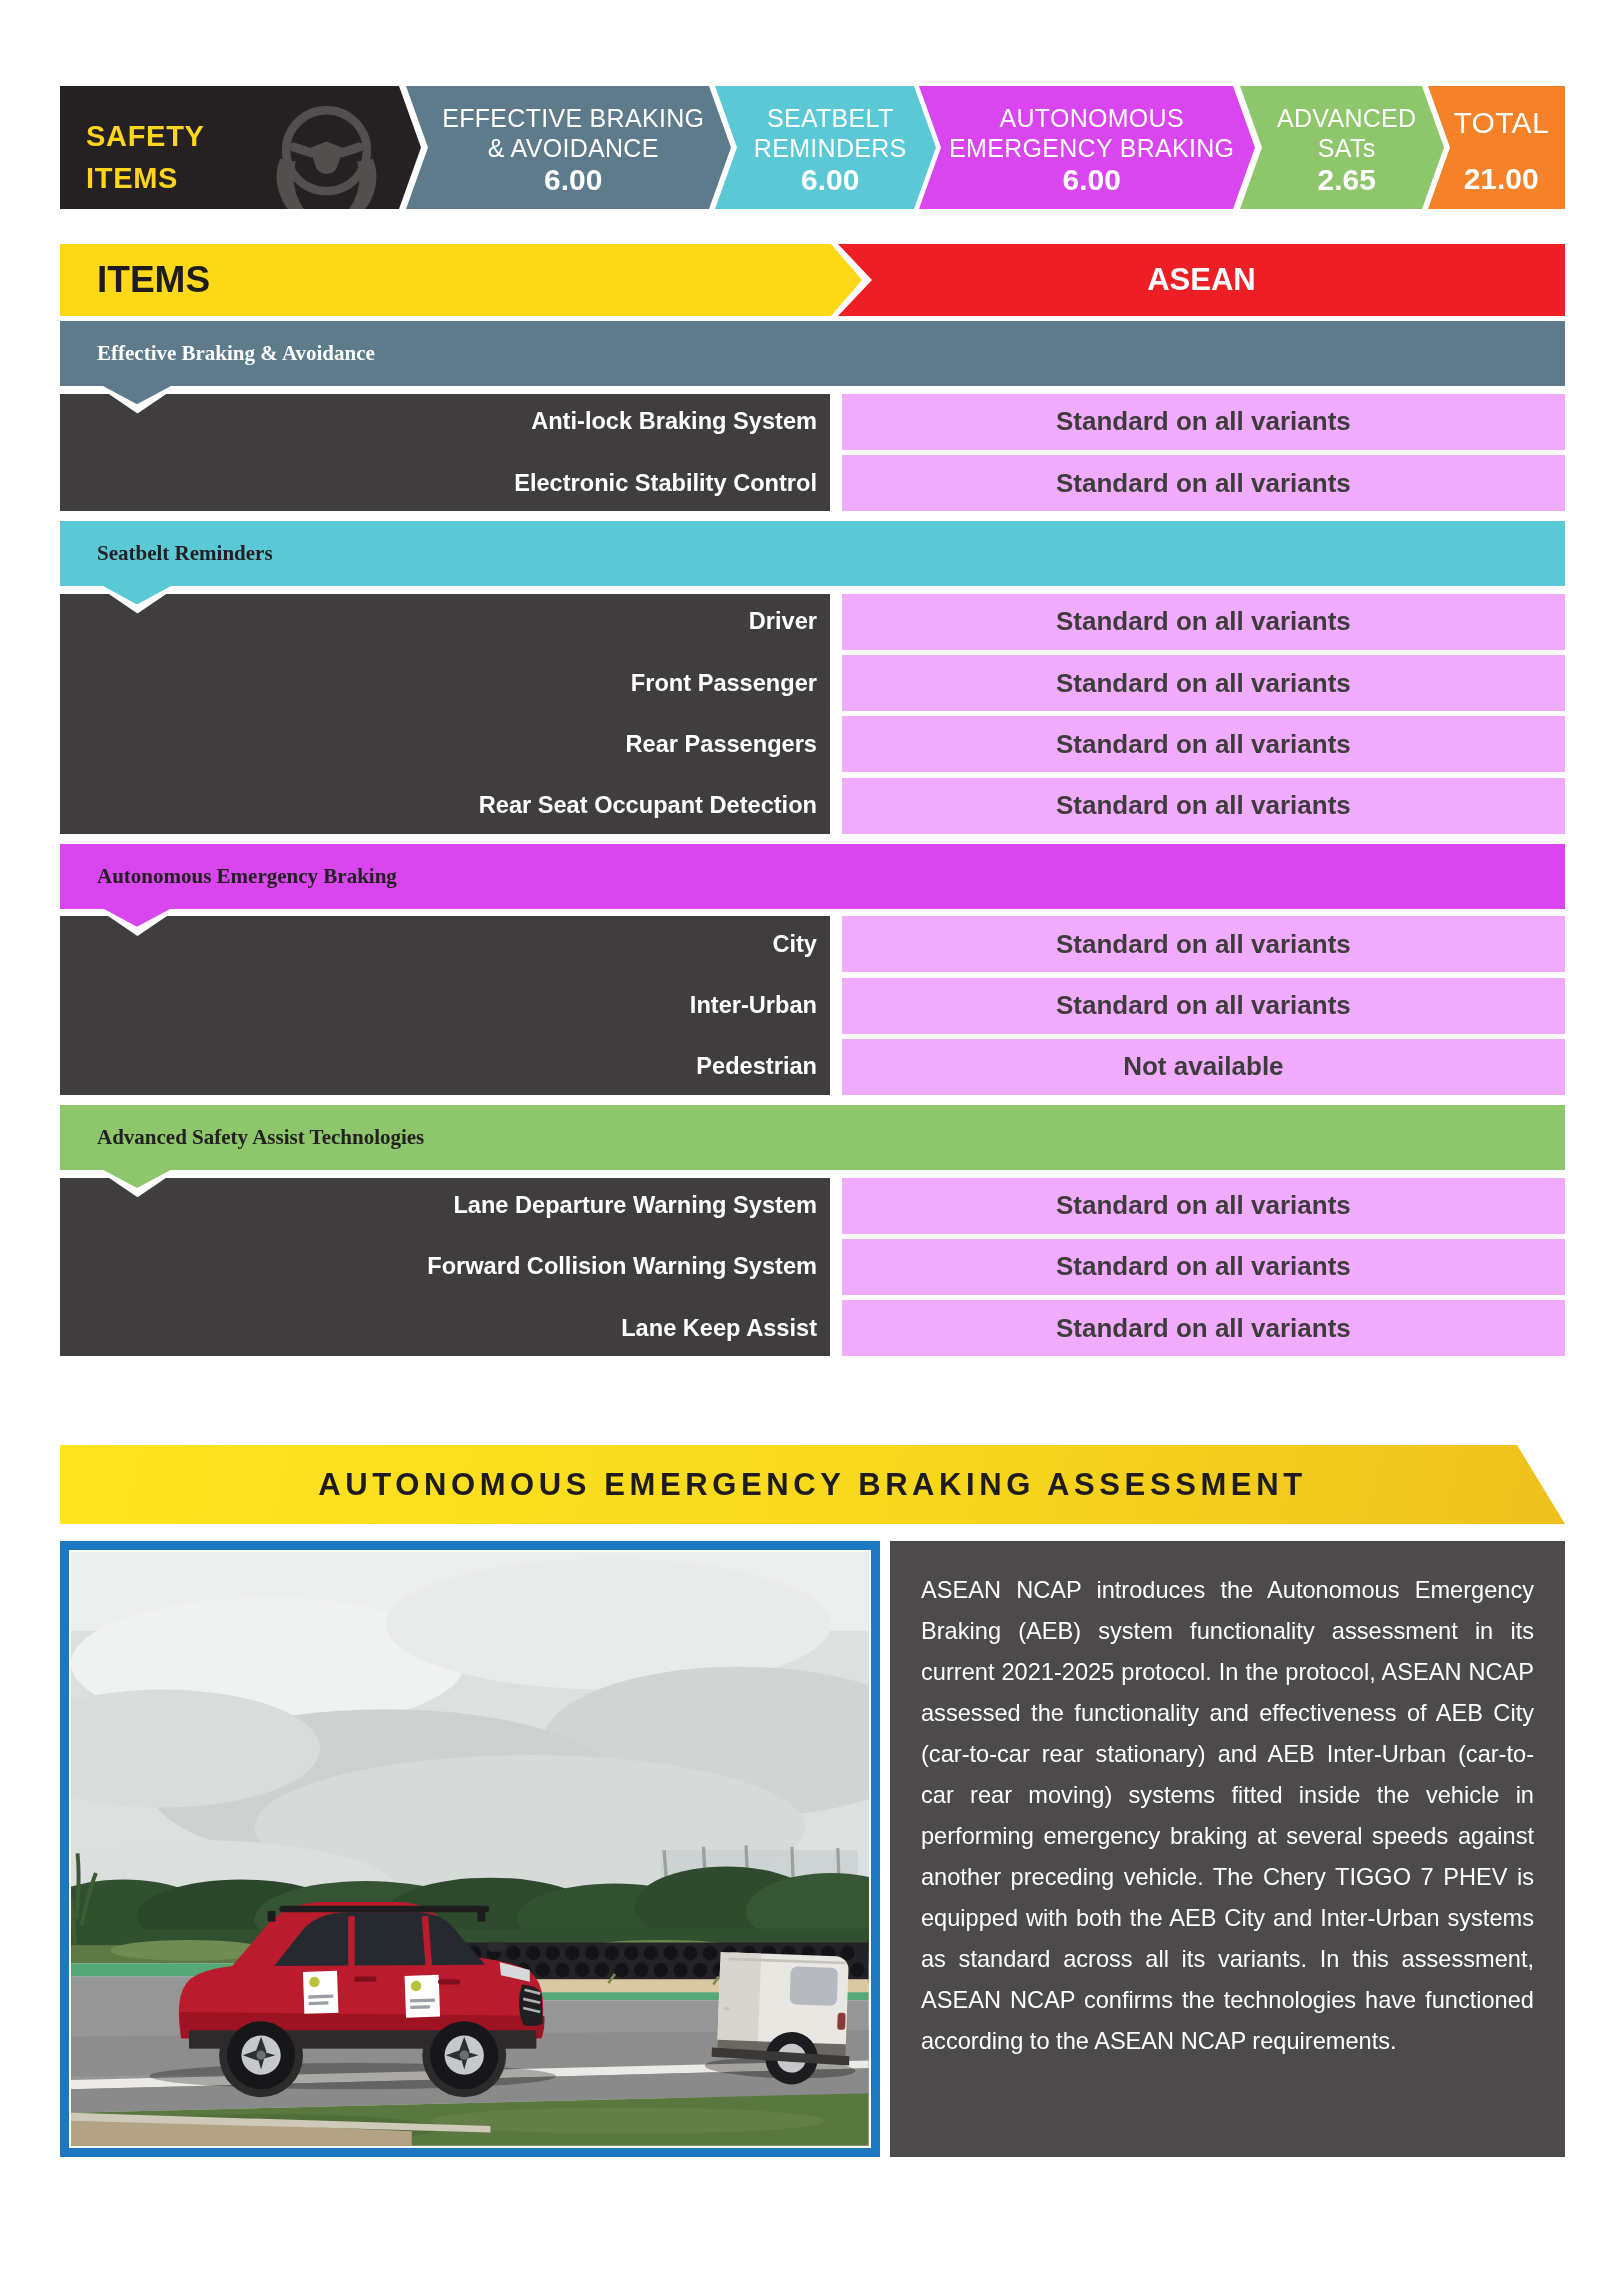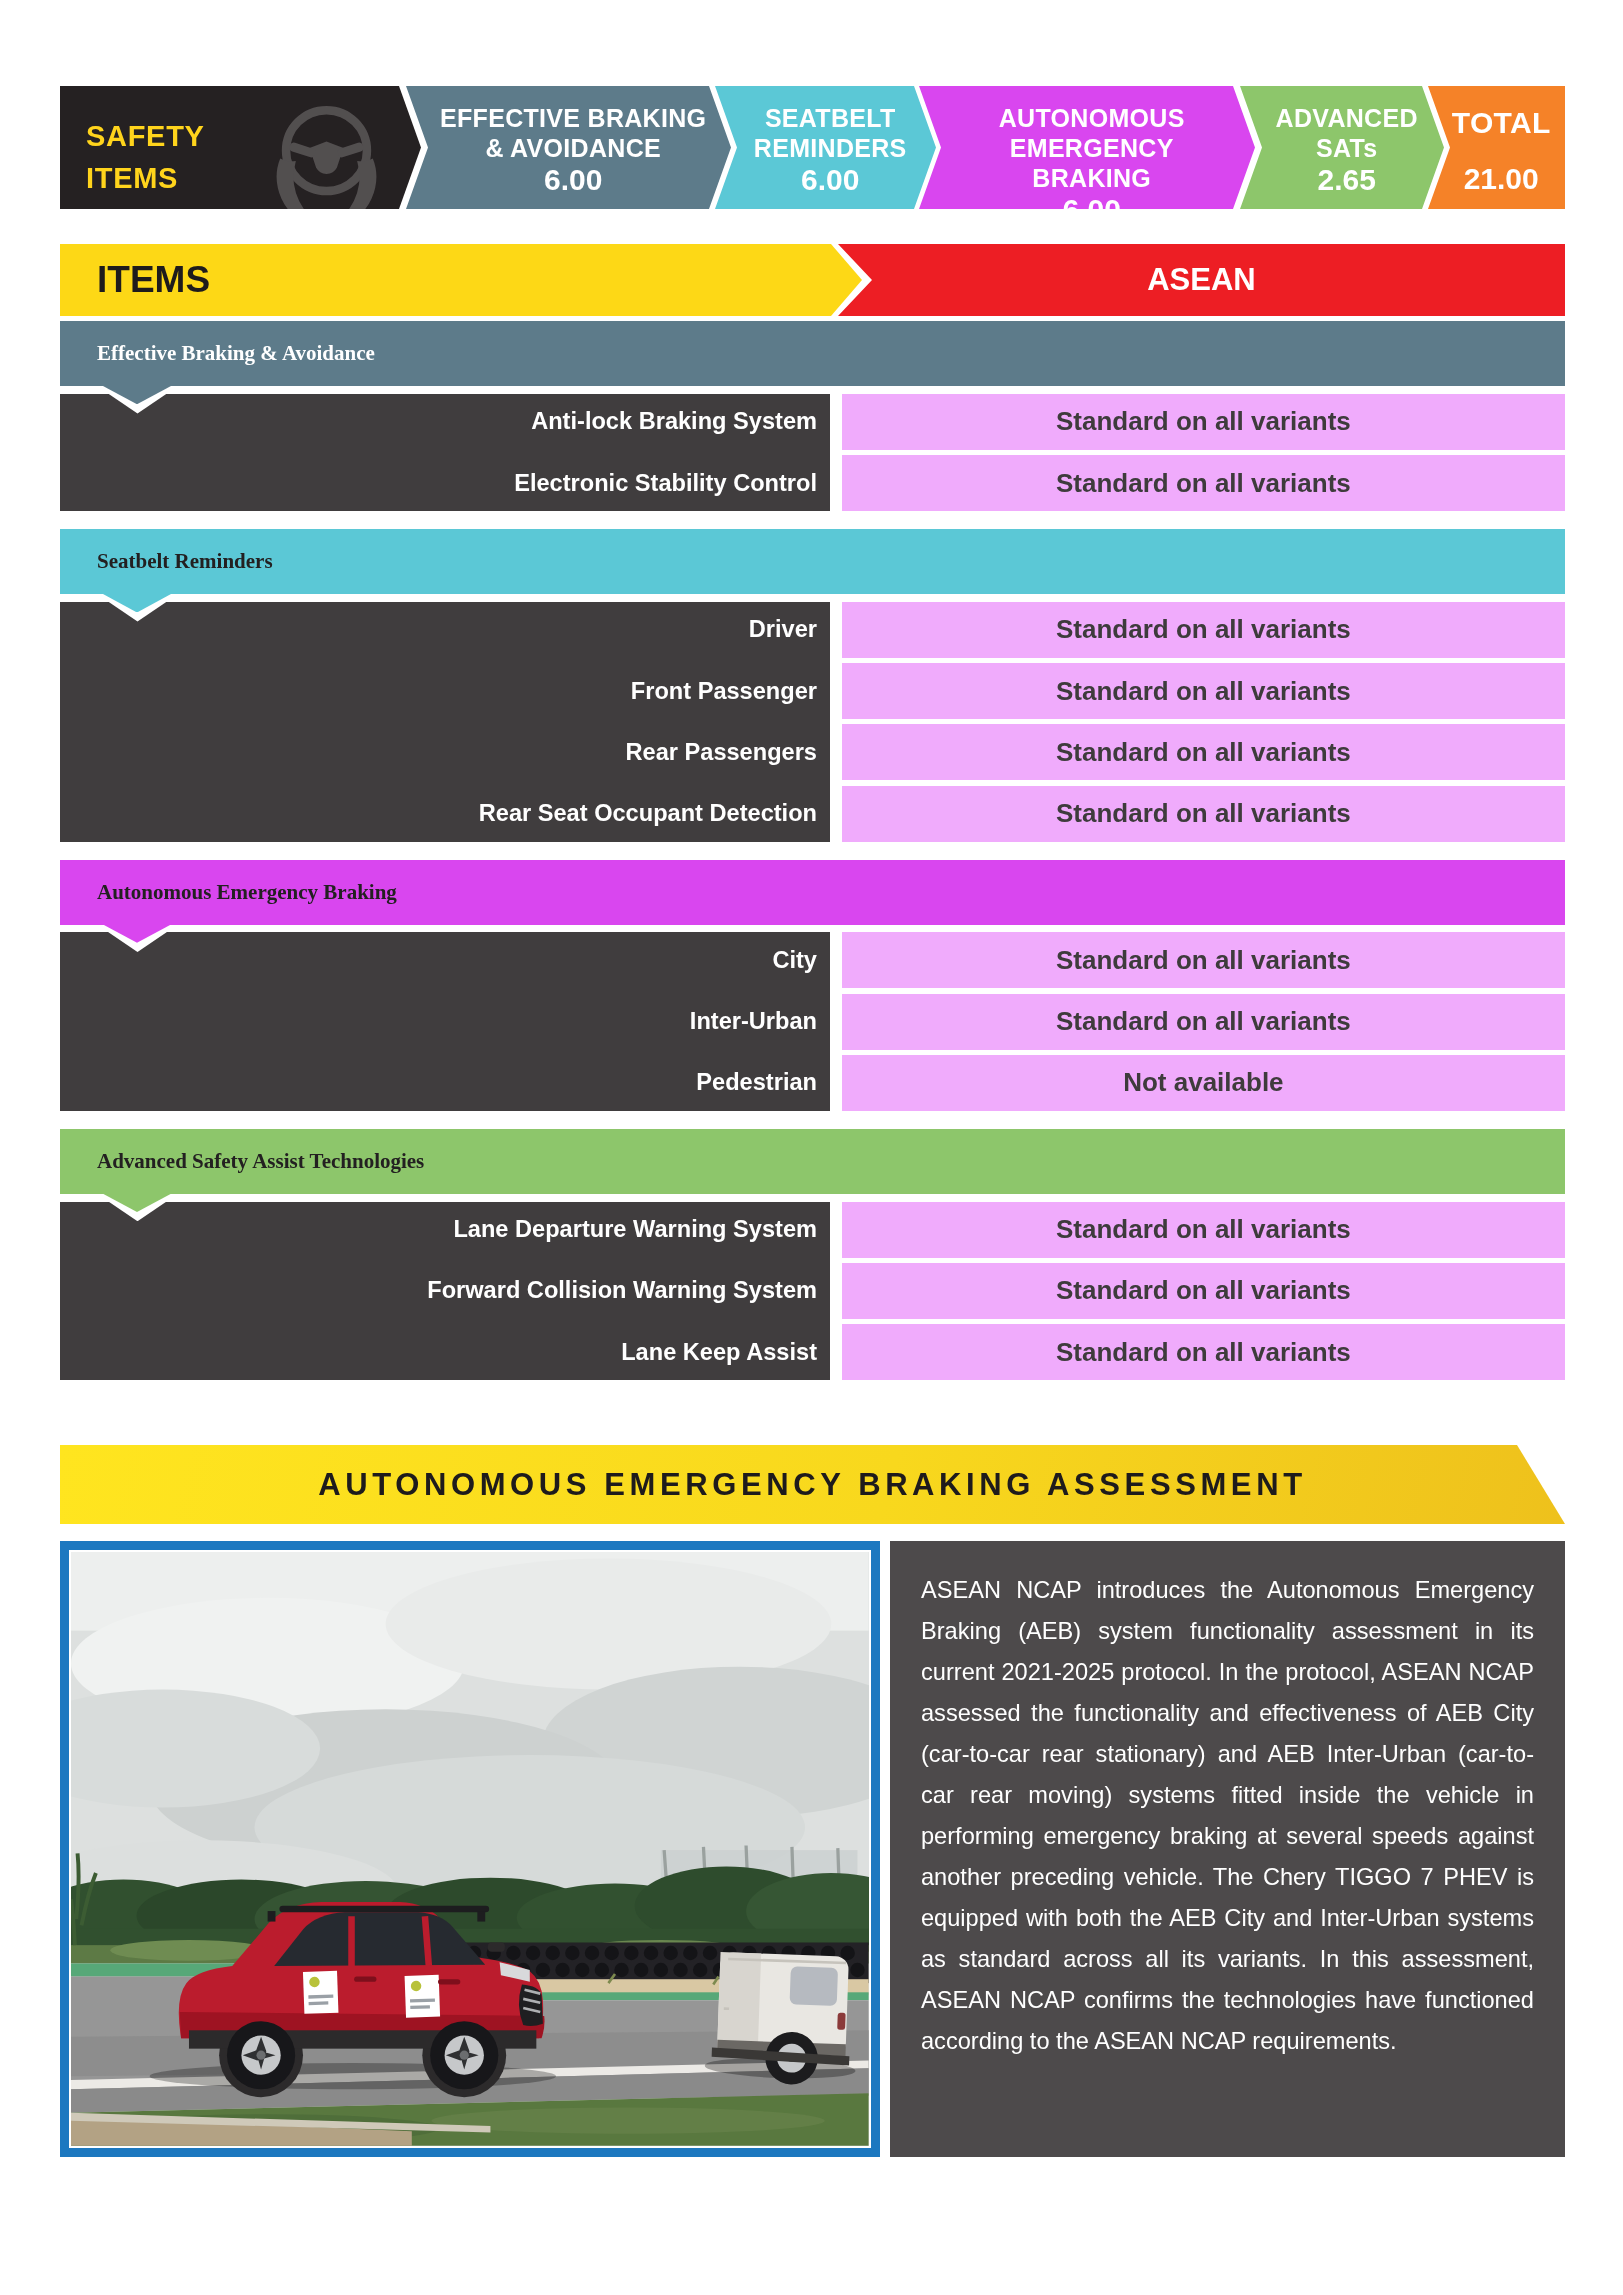--- a/index.html
+++ b/index.html
@@ -8,42 +8,42 @@
 
   
   .seg{position:absolute;top:86px;height:123px;color:#ffffff;}
   .seg-first{clip-path:polygon(0 0,calc(100% - 22px) 0,100% 50%,calc(100% - 22px) 100%,0 100%);}
   .seg-mid{clip-path:polygon(0 0,calc(100% - 22px) 0,100% 50%,calc(100% - 22px) 100%,0 100%,22px 50%);}
   .seg-last{clip-path:polygon(0 0,100% 0,100% 100%,0 100%,22px 50%);}
   .c-black{background:#252122;} .c-slate{background:#5D7B8A;} .c-cyan{background:#5BC8D6;}
   .c-teal{background:#d946ef;} .c-green{background:#8DC66B;} .c-orange{background:#F58228;}
   .seg-inner{position:absolute;inset:0;display:flex;flex-direction:column;align-items:center;
              text-align:center;padding:17px 19.6px 13px 29px;box-sizing:border-box;}
-  .seg-line{font-weight:bold;font-size:25px;line-height:30px;letter-spacing:0.3px;}
+  .seg-line{font-weight:normal;font-size:25px;line-height:30px;letter-spacing:0.3px;}
   .seg-score{margin-top:auto;font-weight:bold;font-size:30px;}
   .sa-title{position:absolute;left:26px;top:29px;color:#FFD41C;font-weight:bold;
             font-size:29px;line-height:42px;letter-spacing:0.7px;}
   .sa-icon{position:absolute;right:26px;top:6.5px;opacity:.85;}
 
   
   .items-band{position:absolute;left:60px;top:244px;width:802px;height:72px;background:#FDD816;
       clip-path:polygon(0 0,calc(100% - 31px) 0,100% 50%,calc(100% - 31px) 100%,0 100%);}
   .items-band span{position:absolute;left:37px;top:0;line-height:72px;font-size:37px;
       font-weight:bold;color:#1e1b1c;}
   .region-band{position:absolute;left:838px;top:244px;width:727px;height:72px;background:#ED1E24;
       clip-path:polygon(0 0,100% 0,100% 100%,0 100%,34px 50%);}
   .region-band span{position:absolute;inset:0;text-align:center;line-height:72px;
       font-size:31px;font-weight:bold;color:#ffffff;}
 
   
   .sections{position:absolute;left:60px;top:321px;width:1505px;}
   .sec-h{height:65px;margin-bottom:7.9px;font-size:21px;font-weight:bold;line-height:65px;
          padding-left:37px;box-sizing:border-box;color:#232021;font-family:Liberation Serif, serif;}
   .sec-h.light{color:#ffffff;}
-  .sec-body{position:relative;display:flex;gap:11.8px;margin-bottom:18px;}
+  .sec-body{position:relative;display:flex;gap:11.8px;margin-bottom:10px;}
   .labels{width:770px;background:#403D3E;flex:none;}
   .values{flex:1;display:flex;flex-direction:column;}
   .lrow{height:56px;margin-bottom:5.2px;display:flex;align-items:center;justify-content:flex-end;
         padding-right:13px;color:#ffffff;font-weight:bold;font-size:23.6px;}
   .labels .lrow:last-child{margin-bottom:0;}
   .vrow{height:56px;margin-bottom:5.2px;background:#f0abfc;display:flex;align-items:center;
         justify-content:center;color:#3E3B3C;font-weight:bold;font-size:26px;}
   .values .vrow:last-child{margin-bottom:0;}
   .notch-w{position:absolute;top:-7.9px;left:37px;width:81px;height:27.5px;background:#ffffff;
            clip-path:polygon(0 0,100% 0,50% 100%);}

